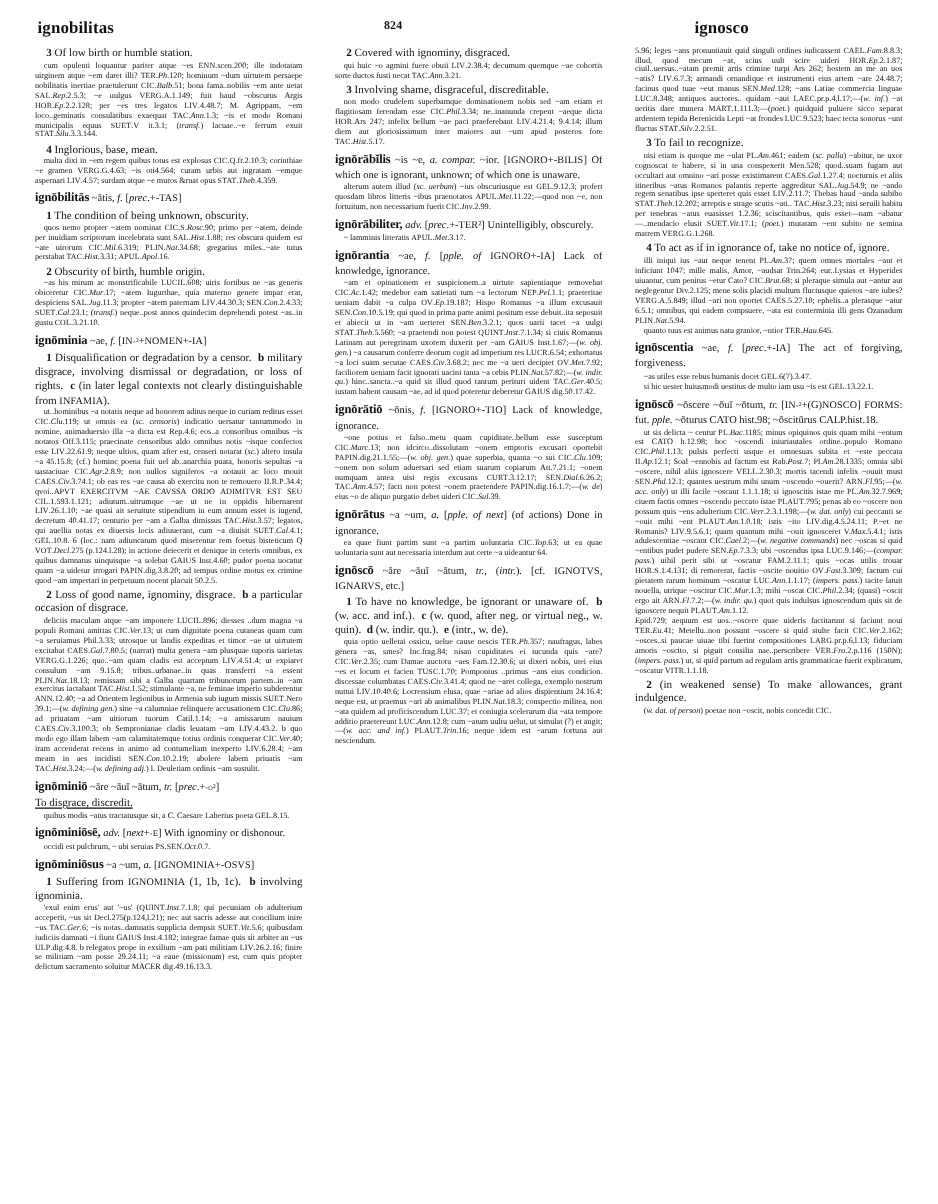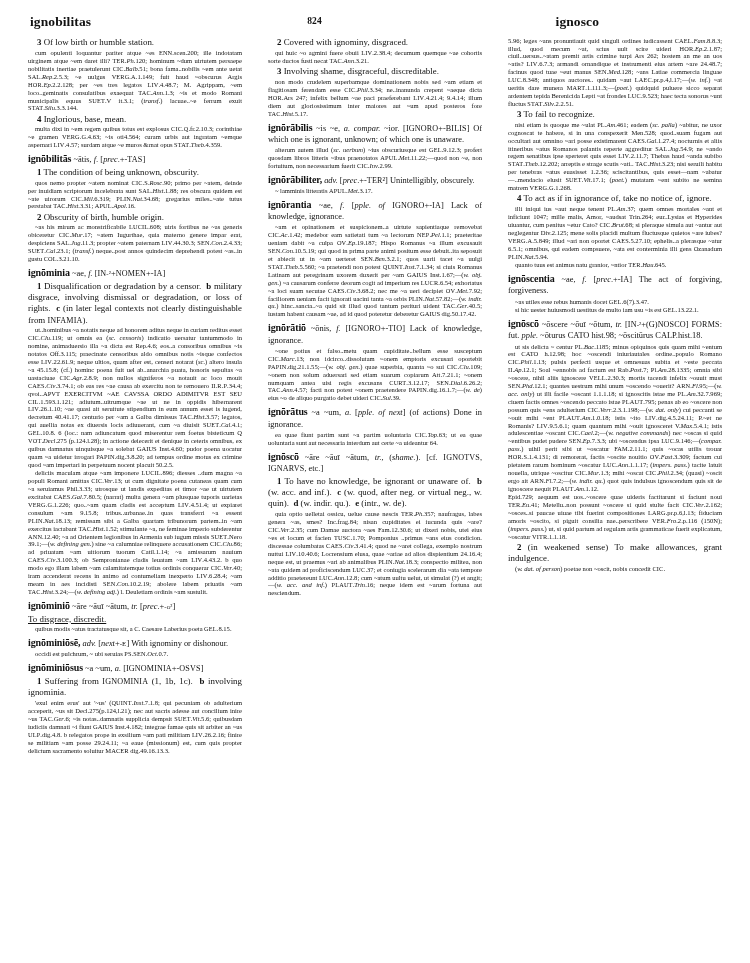--- a/index.html
+++ b/index.html
@@ -114,20 +114,21 @@
         <div class="sense"><span class="senseno">4</span> Inglorious, base, mean.</div>
         <div class="cit">multa dixi in ~em regem quibus totus est explosus <span class="sc">CIC.Q</span>.fr.2.10.3; corinthiae ~e gramen <span class="sc">VERG.G</span>.4.63; ~is oti4.564; curam urbis aut ingratam ~emque aspernari <span class="sc">LIV</span>.4.57; surdam atque ~e muros &amp;rnat opus <span class="sc">STAT</span>.<span class="ital">Theb</span>.4.359.</div>
         <div class="hwline"><span class="hw">ignōbilitās</span><span class="gram"> ~ātis, <span class="ital">f.</span>  [<span class="ital">prec</span>.+-<span class="sc">TAS</span>]</span></div>
         <div class="sense"><span class="senseno">1</span> The condition of being unknown, obscurity.</div>
         <div class="cit">quos nemo propter ~atem nominat <span class="sc">CIC.S</span>.<span class="ital">Rosc</span>.90; primo per ~atem, deinde per inuidiam scriptorum incelebrata sunt <span class="sc">SAL</span>.<span class="ital">Hist</span>.1.88; res obscura quidem est ~ate uirorum <span class="sc">CIC</span>.<span class="ital">Mil</span>.6.319; <span class="sc">PLIN</span>.<span class="ital">Nat</span>.34.68; gregarius miles..~ate tutus perstabat <span class="sc">TAC</span>.<span class="ital">Hist</span>.3.31; <span class="sc">APUL</span>.<span class="ital">Apol</span>.16.</div>
         <div class="sense"><span class="senseno">2</span> Obscurity of birth, humble origin.</div>
         <div class="cit">~as his mirum ac monstrificabile <span class="sc">LUCIL</span>.608; uiris fortibus ne ~as generis obiceretur <span class="sc">CIC</span>.<span class="ital">Mur</span>.17; ~atem Iugurthae, quia materno genere impar erat, despiciens <span class="sc">SAL</span>.<span class="ital">Jug</span>.11.3; propter ~atem paternam <span class="sc">LIV</span>.44.30.3; <span class="sc">SEN</span>.<span class="ital">Con</span>.2.4.33; <span class="sc">SUET</span>.<span class="ital">Cal</span>.23.1; (<span class="ital">transf.</span>) neque..post annos quindecim deprehendi potest ~as..in gustu <span class="sc">COL</span>.3.21.10.</div>
         <div class="hwline"><span class="hw">ignōminia</span><span class="gram"> ~ae, <span class="ital">f.</span>  [<span class="sc">IN</span><span class="scq">-²</span>+<span class="sc">NOMEN</span>+-<span class="sc">IA</span>]</span></div>
         <div class="sense"><span class="senseno">1</span> Disqualification or degradation by a censor.&nbsp;&nbsp;<span class="subno">b</span> military disgrace, involving dismissal or degradation, or loss of rights.&nbsp;&nbsp;<span class="subno">c</span> (in later legal contexts not clearly distinguishable from <span class="sc">INFAMIA</span>).</div>
         <div class="cit">ut..hominibus ~a notatis neque ad honorem aditus neque in curiam reditus esset <span class="sc">CIC</span>.<span class="ital">Clu</span>.119; ut omnis ea (<span class="ital">sc. censoris</span>) indicatio uersatur tantummodo in nomine, animaduersio illa ~a dicta est Rep.4.6; eos..a consoribus omnibus ~is notatos Off.3.115; praecinate censoribus aldo omnibus notis ~isque confectos esse <span class="sc">LIV</span>.22.61.9; neque ultios, quam after est, censeri notarat (<span class="ital">sc.</span>) altero insula ~a 45.15.8; (cf.) hominc poena fuit uel ab..anarchia puata, honoris sepultas ~a uastaciuae <span class="sc">CIC</span>.<span class="ital">Agr</span>.2.8.9; non nullos signiferos ~a notauit ac loco mouit <span class="sc">CAES</span>.<span class="ital">Civ</span>.3.74.1; ob eas res ~ae causa ab exercitu non te remouero <span class="sc">II.R.P</span>.34.4; qvoi..APVT EXERCITVM ~AE CAVSSA ORDO ADIMITVR EST SEU <span class="sc">CIL</span>.1.593.1.121; adiutum..uitrumque ~ae ut ne in oppidis hibernarent <span class="sc">LIV</span>.26.1.10; ~ae quasi ait seruitute stipendium in eum annum esset is iugend, decretum 40.41.17; centurio per ~am a Galba dimissus <span class="sc">TAC</span>.<span class="ital">Hist</span>.3.57; legatos, qui auellia notas ex diuersis locis adiuuerant, cum ~a diuisit <span class="sc">SUET</span>.<span class="ital">Cal</span>.4.1; <span class="sc">GEL</span>.10.8.    6 (loc.: nam adiuncatum quod miserentur rem foetus bisteticum Q <span class="sc">VOT</span>.<span class="ital">Decl</span>.275 (p.124.l.28); in actione deiecerit et denique in ceteris omnibus, ex quibus damnatus uinquisque ~a solebat GAIUS Inst.4.60; pudor poena uocatur quam ~a uidetur irrogari <span class="sc">PAPIN</span>.dig.3.8.20; ad tempus ordine motus ex crimine quod ~am impertari in perpetuum nocent placuit 50.2.5.</div>
+        <div class="sense"><span class="senseno">2</span> Loss of good name, ignominy, disgrace.&nbsp;&nbsp;<span class="subno">b</span> a particular occasion of disgrace.</div>
         <div class="cit">deliciis maculam atque ~am imponere <span class="sc">LUCIL</span>.896; diesses ..dum magna ~a populi Romani amittas <span class="sc">CIC</span>.<span class="ital">Ver</span>.13; ut cum dignitate poena cutaneas quam cum ~a seruiamus Phil.3.33; utrosque ut landis expeditas et timor ~ae ut uirtutem excitabat <span class="sc">CAES</span>.<span class="ital">Gal</span>.7.80.5; (narrat) multa genera ~am plusquae tuporis uarietas <span class="sc">VERG.G</span>.1.226; quo..~am quam cladis est acceptum <span class="sc">LIV</span>.4.51.4; ut expiaret consulum ~am 9.15.8; tribus..urbanae..in quas transferri ~a essent <span class="sc">PLIN</span>.<span class="ital">Nat</span>.18.13; remissam sibi a Galba quartam tribunorum partem..in ~am exercitus iactabant <span class="sc">TAC</span>.<span class="ital">Hist</span>.1.52; stimulante ~a, ne feminae imperio subderentur <span class="sc">ANN</span>.12.40; ~a ad Orientem legionibus in Armenia sub iugum missis <span class="sc">SUET</span>.Nero 39.1;—(<span class="ital">w. defining gen.</span>) sine ~a calumniae relinquere accusationem <span class="sc">CIC</span>.<span class="ital">Clu</span>.86; ad priuatam ~am uitiorum tuorum Catil.1.14; ~a amissarum nauium <span class="sc">CAES</span>.<span class="ital">Civ</span>.3.100.3; ob Sempronianae cladis leuatam ~am <span class="sc">LIV</span>.4.43.2.    b quo modo ego illam labem ~am calamitatemque totius ordinis conquerar <span class="sc">CIC</span>.<span class="ital">Ver</span>.40; iram accenderat recens in animo ad contumeliam inexperto <span class="sc">LIV</span>.6.28.4; ~am meam in aes incidisti <span class="sc">SEN</span>.<span class="ital">Con</span>.10.2.19; abolere labem priuatis ~am <span class="sc">TAC</span>.<span class="ital">Hist</span>.3.24;—(<span class="ital">w. defining adj.</span>) l. Deuletiam ordinis ~am sustulit.</div>
         <div class="hwline"><span class="hw">ignōminiō</span><span class="gram"> ~āre ~āuī ~ātum, <span class="ital">tr.</span>  [<span class="ital">prec</span>.+<span class="scq">-o²</span>]</span></div>
         <div class="sense noind">To disgrace, discredit.</div>
         <div class="cit">quibus modis ~atus tractatusque sit, a C. Caesare Laberius poeta <span class="sc">GEL</span>.8.15.</div>
         <div class="hwline"><span class="hw">ignōminiōsē,</span><span class="gram">  <span class="ital">adv.</span>  [<span class="ital">next</span>+<span class="scq">-E</span>]   With ignominy or dishonour.</span></div>
         <div class="cit">occidi est pulchrum, ~ ubi seruias <span class="sc">PS.SEN</span>.<span class="ital">Oct</span>.0.7.</div>
         <div class="hwline"><span class="hw">ignōminiōsus</span><span class="gram"> ~a ~um, <span class="ital">a.</span>  [<span class="sc">IGNOMINIA</span>+-<span class="sc">OSVS</span>]</span></div>
         <div class="sense"><span class="senseno">1</span> Suffering from <span class="sc">IGNOMINIA</span> (1, 1b, 1c).&nbsp;&nbsp;<span class="subno">b</span> involving ignominia.</div>
         <div class="cit">'exul enim erus' aut '~us' (<span class="sc">QUINT</span>.<span class="ital">Inst</span>.7.1.8; qui pecuniam ob adulterium acceperit, ~us sit Decl.275(p.124,l.21); nec aut sacris adesse aut concilium inire ~us <span class="sc">TAC</span>.<span class="ital">Ger</span>.6; ~is notas..damnatis supplicia dempsit <span class="sc">SUET</span>.<span class="ital">Vit</span>.5.6; quibusdam iudiciis damnati ~i fiunt GAIUS Inst.4.182; integrae famae quis sit arbiter an ~us <span class="sc">ULP</span>.dig.4.8.    b relegatos prope in exsilium ~am pati militiam <span class="sc">LIV</span>.26.2.16; finire se militiam ~am posse 29.24.11; ~a eaue (missionum) est, cum quis propter delictum sacramento soluitur MACER dig.49.16.13.3.</div>
       </div>
@@ -139,21 +140,21 @@
         <div class="hwline"><span class="hw">ignōrābĭlis</span><span class="gram"> ~is ~e, <span class="ital">a.</span> <span class="ital">compar.</span> ~ior.  [<span class="sc">IGNORO</span>+-<span class="sc">BILIS</span>]  Of which one is ignorant, unknown; of which one is unaware.</span></div>
         <div class="cit">alterum autem illud (<span class="ital">sc. uerbum</span>) ~ius obscuriusque est <span class="sc">GEL</span>.9.12.3; profert quosdam libros litteris ~ibus praenotatos <span class="sc">APUL</span>.<span class="ital">Met</span>.11.22;—quod non ~e, non fortuitum, non necessarium fuerit <span class="sc">CIC</span>.<span class="ital">Inv</span>.2.99.</div>
         <div class="hwline"><span class="hw">ignōrābiliter,</span><span class="gram">  <span class="ital">adv.</span>  [<span class="ital">prec</span>.+-<span class="sc">TER</span>²]   Unintelligibly, obscurely.</span></div>
         <div class="cit">~ lamminis litteratis <span class="sc">APUL</span>.<span class="ital">Met</span>.3.17.</div>
         <div class="hwline"><span class="hw">ignōrantia</span><span class="gram"> ~ae, <span class="ital">f.</span>  [<span class="ital"><span class="ital">pple</span>.</span> <span class="ital">of</span> <span class="sc">IGNORO</span>+-<span class="sc">IA</span>]   Lack of knowledge, ignorance.</span></div>
         <div class="cit">~am et opinationem et suspicionem..a uirtute sapientiaque removebat <span class="sc">CIC</span>.<span class="ital">Ac</span>.1.42; medebor eam satietati tum ~a lectorum <span class="sc">NEP</span>.<span class="ital">Pel</span>.1.1; praeteritae ueniam dabit ~a culpa <span class="sc">OV</span>.<span class="ital">Ep</span>.19.187; Hispo Romanus ~a illum excusauit <span class="sc">SEN</span>.<span class="ital">Con</span>.10.5.19; qui quod in prima parte animi positum esse debuit..ita seposuit et abiecit ut in ~am uerteret <span class="sc">SEN</span>.<span class="ital">Ben</span>.3.2.1; quos uarii tacet ~a uulgi <span class="sc">STAT</span>.<span class="ital">Theb</span>.5.560; ~a praetendi non potest <span class="sc">QUINT</span>.<span class="ital">Inst</span>.7.1.34; si ciuis Romanus Latinam aut peregrinam uxorem duxerit per ~am GAIUS Inst.1.67;—(<span class="ital">w. obj. gen.</span>) ~a causarum conferre deorum cogit ad imperium res <span class="sc">LUCR</span>.6.54; exhortatus ~a loci suam secutae <span class="sc">CAES</span>.<span class="ital">Civ</span>.3.68.2; nec me ~a ueri decipiet <span class="sc">OV</span>.<span class="ital">Met</span>.7.92; faciliorem ueniam facit ignorati uacini tanta ~a orbis <span class="sc">PLIN</span>.<span class="ital">Nat</span>.57.82;—(<span class="ital">w. indir. qu.</span>) hinc..sancta..~a quid sit illud quod tantum perituri uident <span class="sc">TAC</span>.<span class="ital">Ger</span>.40.5; iustam habent causam ~ae, ad id quod poteretur deberetur GAIUS dig.50.17.42.</div>
         <div class="hwline"><span class="hw">ignōrātiō</span><span class="gram"> ~ōnis, <span class="ital">f.</span>  [<span class="sc">IGNORO</span>+-<span class="sc">TIO</span>]   Lack of knowledge, ignorance.</span></div>
         <div class="cit">~one potius et falso..metu quam cupiditate..bellum esse susceptum <span class="sc">CIC</span>.<span class="ital">Marc</span>.13; non idcirco..dissolutam ~onem emptoris excusari oportebit <span class="sc">PAPIN</span>.dig.21.1.55;—(<span class="ital">w. obj. gen.</span>) quae superbia, quanta ~o sui <span class="sc">CIC</span>.<span class="ital">Clu</span>.109; ~onem non solum aduersari sed etiam suarum copiarum Att.7.21.1; ~onem numquam antea uisi regis excusans <span class="sc">CURT</span>.3.12.17; <span class="sc">SEN</span>.<span class="ital">Dial</span>.6.26.2; <span class="sc">TAC</span>.<span class="ital">Ann</span>.4.57; facti non potest ~onem praetendere <span class="sc">PAPIN</span>.dig.16.1.7;—(<span class="ital">w. de</span>) eius ~o de aliquo purgatio debet uideri <span class="sc">CIC</span>.<span class="ital">Sul</span>.39.</div>
         <div class="hwline"><span class="hw">ignōrātus</span><span class="gram"> ~a ~um, <span class="ital">a.</span>  [<span class="ital"><span class="ital">pple</span>.</span> <span class="ital">of</span> <span class="ital">next</span>]  (of actions) Done in ignorance.</span></div>
         <div class="cit">ea quae fiunt partim sunt ~a partim uoluntaria <span class="sc">CIC</span>.<span class="ital">Top</span>.63; ut ea quae uoluntaria sunt aut necessaria interdum aut certe ~a uideantur 64.</div>
-        <div class="hwline"><span class="hw">ignōscō</span><span class="gram"> ~āre ~āuī ~ātum, <span class="ital">tr.</span>, (<span class="ital">shame.</span>).  [cf. <span class="sc">IGNOTVS</span>, <span class="sc">IGNARVS</span>, etc.]</span></div>
+        <div class="hwline"><span class="hw">ignōscō</span><span class="gram"> ~āre ~āuī ~ātum, <span class="ital">tr.</span>, (<span class="ital">intr.</span>).  [cf. <span class="sc">IGNOTVS</span>, <span class="sc">IGNARVS</span>, etc.]</span></div>
         <div class="sense"><span class="senseno">1</span> To have no knowledge, be ignorant or unaware of.&nbsp;&nbsp;<span class="subno">b</span> (w. acc. and inf.).&nbsp;&nbsp;<span class="subno">c</span> (w. quod, after neg. or virtual neg., w. quin).&nbsp;&nbsp;<span class="subno">d</span> (w. indir. qu.).&nbsp;&nbsp;<span class="subno">e</span> (intr., w. de).</div>
         <div class="cit">quia optio uelletai ossicu, uelue cause nescis <span class="sc">TER</span>.<span class="ital">Ph</span>.357; naufragus, labes genera ~as, smes? Inc.frag.84; nisan cupiditates ei iucunda quis ~are? <span class="sc">CIC</span>.<span class="ital">Ver</span>.2.35; cum Damae auctora ~aes Fam.12.30.6; ut dixeri nobis, utei eius ~es et locum et facien <span class="sc">TUSC</span>.1.70; Pomponius ..primus ~ans eius condicion. discessae columbatas <span class="sc">CAES</span>.<span class="ital">Civ</span>.3.41.4; quod ne ~aret collega, exemplo nostrum nuttui <span class="sc">LIV</span>.10.40.6; Locrensium elusa, quae ~ariae ad alios dispientium 24.16.4; neque est, ut praemus ~ari ab animalibus <span class="sc">PLIN</span>.<span class="ital">Nat</span>.18.3; conspectio militea, non ~ata quidem ad proficiscendum <span class="sc">LUC</span>.37; et coniugia scelerarum dia ~ata tempore additio praetereunt <span class="sc">LUC</span>.<span class="ital">Ann</span>.12.8; cum ~atum uultu uelut, ut simulat (?) et angit; —(<span class="ital">w. acc. and inf.</span>) <span class="sc">PLAUT</span>.<span class="ital">Trin</span>.16; neque idem est ~arum fortuna aut nesciendum.</div>
       </div>
     <div class="col" id="col3">
         <div class="cit noind">5.96; leges ~ans pronuntiauit quid singuli ordines iudicassent <span class="sc">CAEL</span>.<span class="ital">Fam</span>.8.8.3; illud, quod mecum ~at, scius uult scire uideri <span class="sc">HOR</span>.<span class="ital">Ep</span>.2.1.87; ciuil..uersus..~atam premit artis crimine turpi Ars 262; hostem an me an uos ~atis? <span class="sc">LIV</span>.6.7.3; armandi ornandique et instrumenti eius artem ~are 24.48.7; facinus quod tuae ~eut manus <span class="sc">SEN</span>.<span class="ital">Med</span>.128; ~ans Latiae commercia linguae <span class="sc">LUC</span>.8.348; antiquos auctores.. quidam ~aut <span class="sc">LAEC</span>.pr.p.4,l.17;—(<span class="ital">w. inf.</span>) ~at ueritis dare munera <span class="sc">MART</span>.1.111.3;—(<span class="ital">poet.</span>) quidquid puluere sicco separat ardentem tepida Berenicida Lepti ~at frondes <span class="sc">LUC</span>.9.523; haec tecta sonorus ~unt fluctus <span class="sc">STAT</span>.<span class="ital">Silv</span>.2.2.51.</div>
         <div class="sense"><span class="senseno">3</span> To fail to recognize.</div>
         <div class="cit">nisi etiam is quoque me ~ulat <span class="sc">PL</span>.<span class="ital">Am</span>.461; eadem (<span class="ital">sc. palla</span>) ~abitur, ne uxor cognoscat te habere, si in una conspexerit Men.528; quod..suam fugam aut occultari aut omnino ~ari posse existimarent <span class="sc">CAES</span>.<span class="ital">Gal</span>.1.27.4; nocturnis et aliis itineribus ~atus Romanos palantis reperte aggreditur <span class="sc">SAL</span>.<span class="ital">Jug</span>.54.9; ne ~ando regem senatibus ipse sperteret quis esset <span class="sc">LIV</span>.2.11.7; Thebas haud ~anda subibo <span class="sc">STAT</span>.<span class="ital">Theb</span>.12.202; arreptis e strage scutis ~ati.. <span class="sc">TAC</span>.<span class="ital">Hist</span>.3.23; nisi seruili habitu per tenebras ~atus euasisset 1.2.36; sciscitantibus, quis esset—nam ~abatur—..mendacio elusit <span class="sc">SUET</span>.<span class="ital">Vit</span>.17.1; (<span class="ital">poet.</span>) mutatam ~ent subito ne semina matrem <span class="sc">VERG.G</span>.1.268.</div>
         <div class="sense"><span class="senseno">4</span> To act as if in ignorance of, take no notice of, ignore.</div>
         <div class="cit">illi iniqui ius ~aut neque tenent <span class="sc">PL</span>.<span class="ital">Am</span>.37; quem omnes mortales ~ant et inficiunt 1047; mille malis, Amor, ~audsat Trin.264; eur..Lysias et Hyperides uiuantur, cum penitus ~etur Cato? <span class="sc">CIC</span>.<span class="ital">Brut</span>.68; si pleraque simula aut ~antur aut neglegentur Div.2.125; mene solis placidi multum fluctusque quietos ~are iubes? <span class="sc">VERG.A</span>.5.849; illud ~ari non oportet <span class="sc">CAES</span>.5.27.10; ephelis..a plerasque ~atur 6.5.1; omnibus, qui eadem compsuere, ~ata est conterminia illi gens Ozanadum <span class="sc">PLIN</span>.<span class="ital">Nat</span>.5.94.</div>
         <div class="cit">quanto tuus est animus natu granior, ~ntior <span class="sc">TER</span>.<span class="ital">Hau</span>.645.</div>

